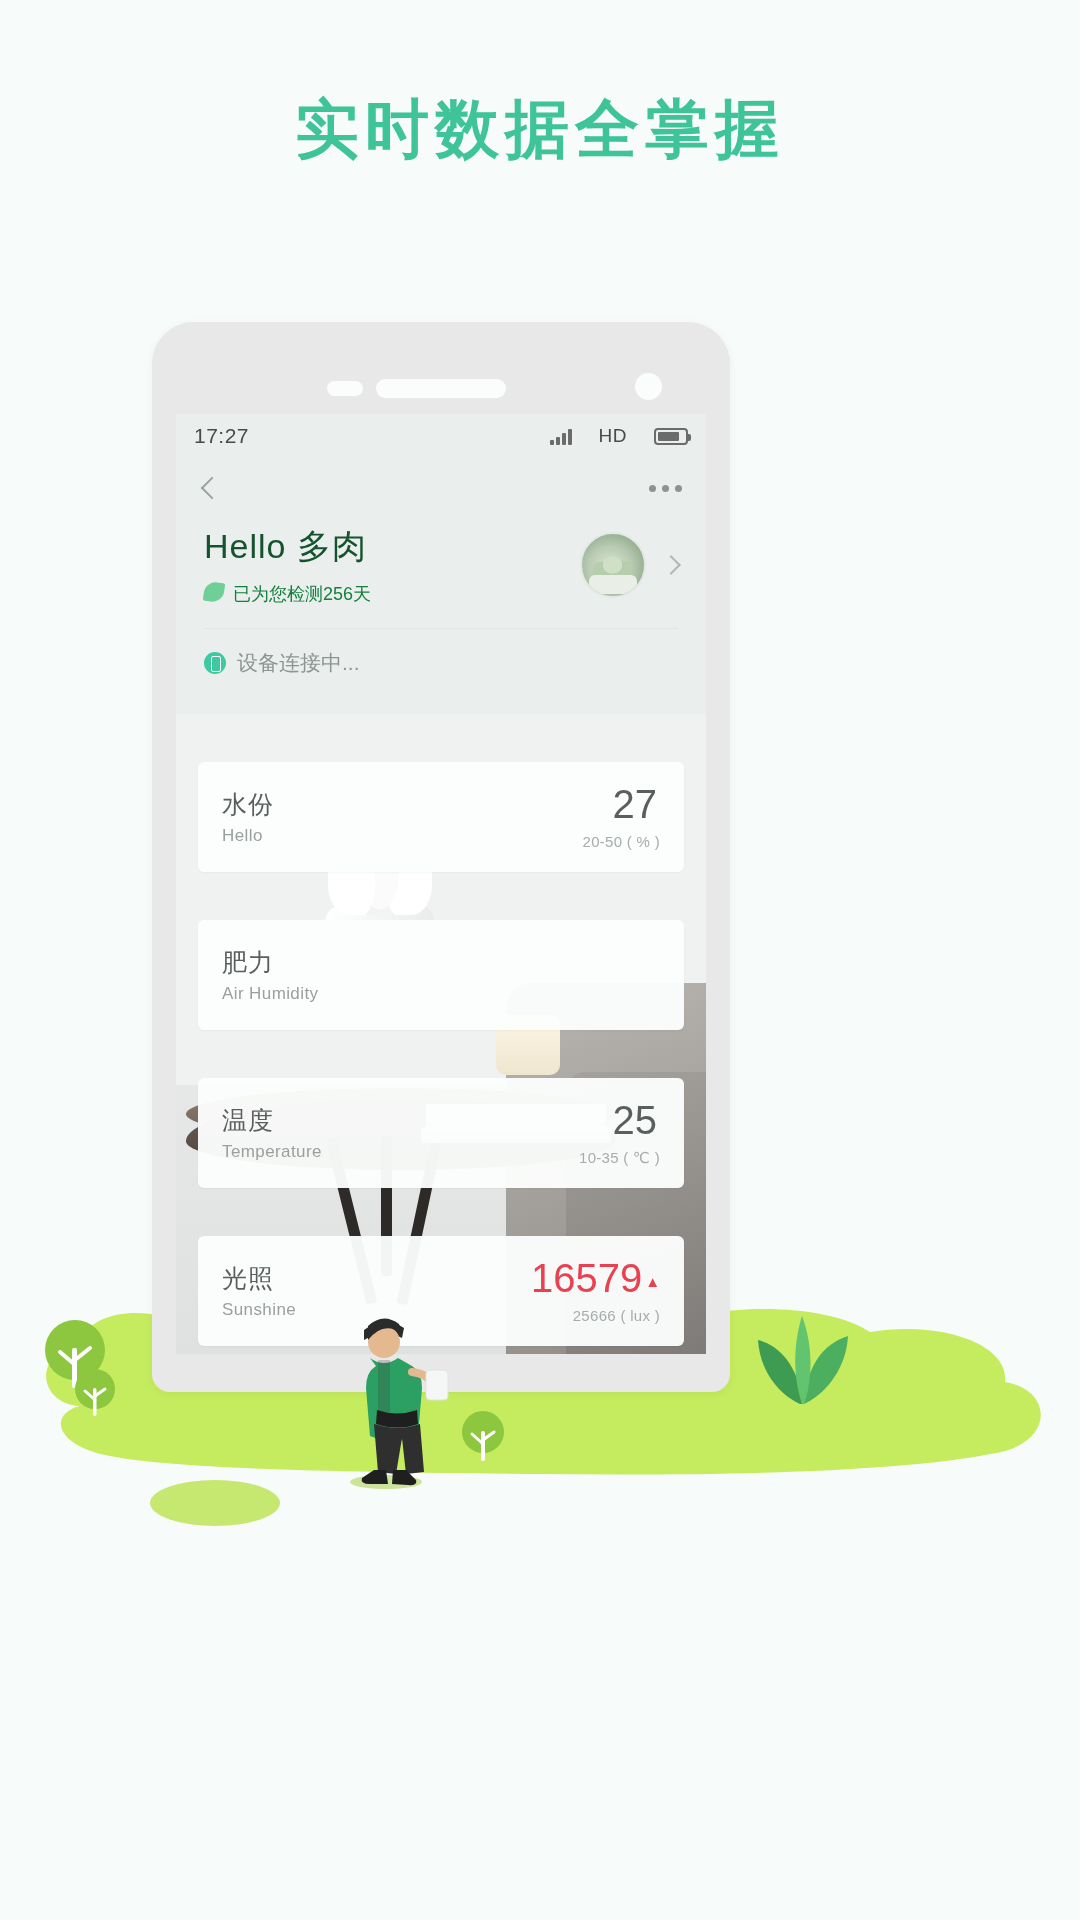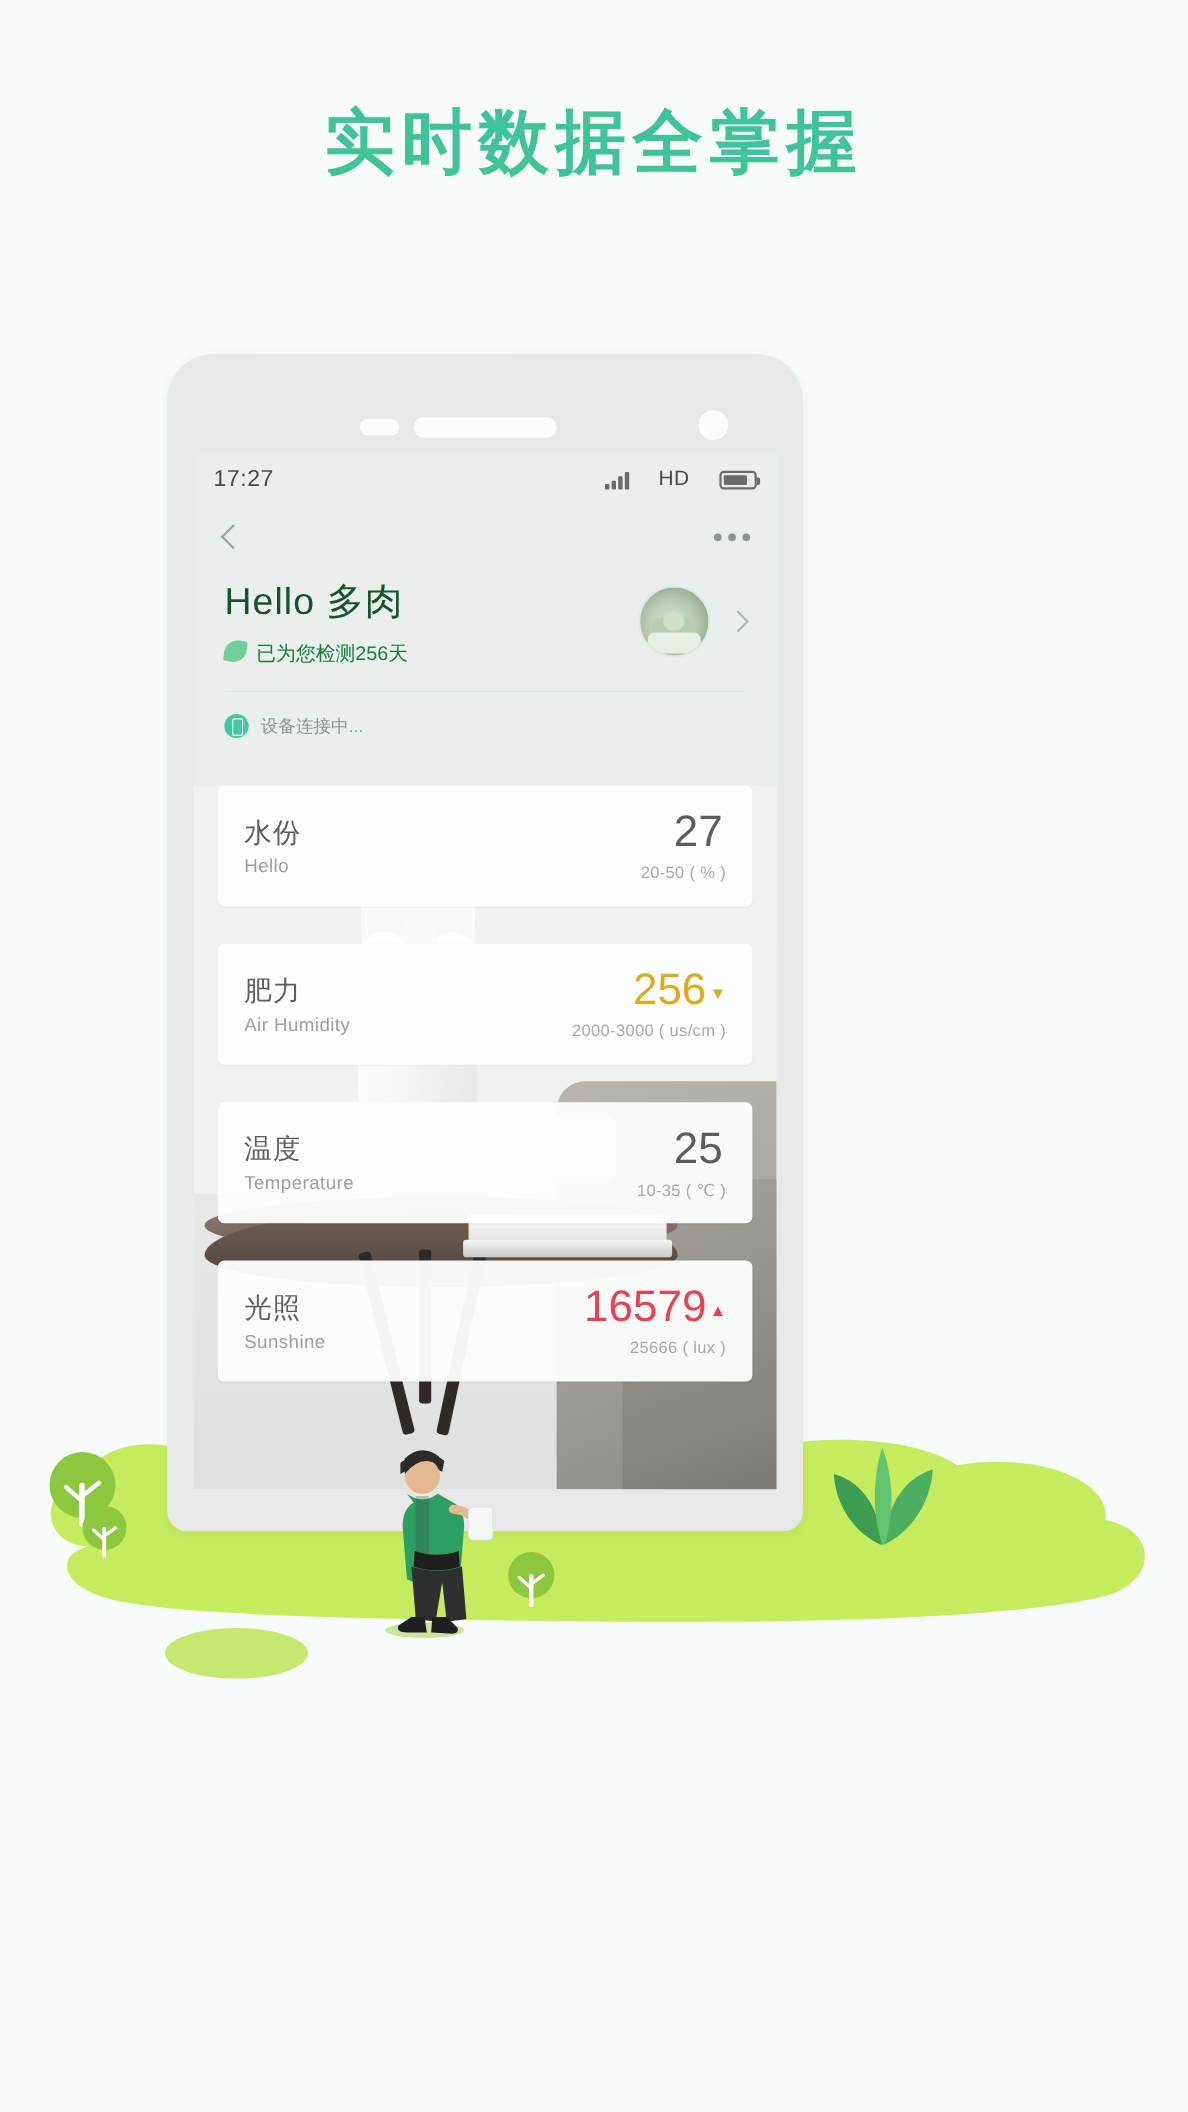--- a/index.html
+++ b/index.html
@@ -186,21 +186,21 @@
 
   
   .divider {
     margin: 22px 28px 0 28px;
     height: 1px;
     background: #dfe5e3;
   }
   .device-status {
     display:flex; align-items:center; gap: 11px;
     padding: 20px 28px 0 28px;
-    font-size: 16px;
+    font-size: 21px;
     color: #8e9591;
   }
   .dev-icon {
     width: 22px; height: 22px;
     border-radius: 50%;
     background: #3fc9a0;
     position: relative; flex:none;
   }
   .dev-icon::after{
     content:''; position:absolute; left: 7px; top: 4px;
@@ -294,20 +294,21 @@
   .card {
     background: rgba(252,254,253,0.96);
     border-radius: 6px;
     height: 110px;
     margin-bottom: 34px;
     padding: 4px 24px;
     display: flex;
     align-items: center;
     justify-content: space-between;
     box-shadow: 0 1px 2px rgba(0,0,0,0.04);
+    margin-top: 48px;
   }
   .card-left .cn {
     font-size: 25px;
     color: #5a5f5d;
     letter-spacing: 1px;
   }
   .card-left .en {
     margin-top: 5px;
     font-size: 17px;
     color: #9aa09d;
@@ -472,27 +473,20 @@
           </div>
           <div class="range">20-50 ( % )</div>
         </div>
       </div>
 
       <div class="card">
         <div class="card-left">
           <div class="cn">肥力</div>
           <div class="en">Air Humidity</div>
         </div>
-        <div class="card-right">
-          <div class="val-row">
-            <span class="value warn">256</span>
-            <span class="tri down">▼</span>
-          </div>
-          <div class="range">2000-3000 ( us/cm )</div>
-        </div>
       </div>
 
       <div class="card">
         <div class="card-left">
           <div class="cn">温度</div>
           <div class="en">Temperature</div>
         </div>
         <div class="card-right">
           <div class="val-row">
             <span class="value">25</span>

